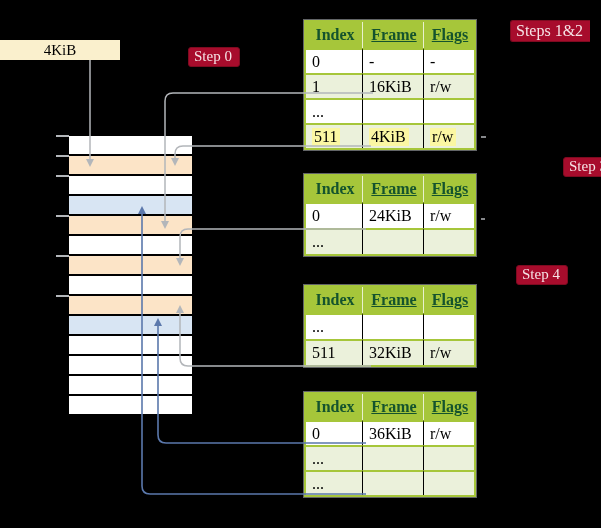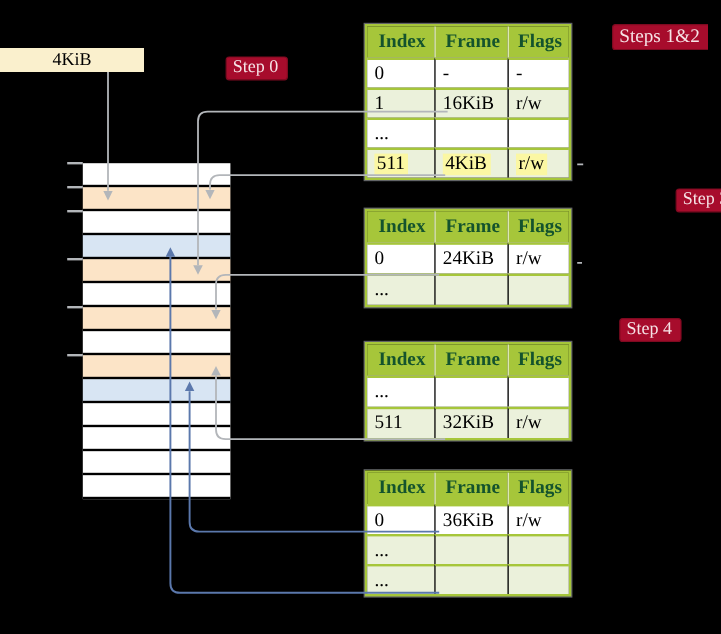--- a/index.html
+++ b/index.html
@@ -22,21 +22,21 @@
   .m-white{background:var(--row-white);}
   .m-peach{background:var(--peach);}
   .m-blue{background:var(--blue-row);}
   .tick{position:absolute;left:56px;width:13px;height:2px;background:var(--gray-line);}
 
   .pt{position:absolute;left:304px;width:170px;table-layout:fixed;border-collapse:separate;
       border-spacing:0;border:2px solid var(--header-green);box-shadow:0 0 0 1px rgba(195,200,205,.5);}
   .pt-0{top:20px;}.pt-1{top:174px;}.pt-2{top:285px;}.pt-3{top:392px;}
   .pt th{background:var(--header-green);color:#14532d;font-weight:bold;font-size:16px;text-align:center;
          padding:2px 4px 3px 6px;height:21px;}
-  .pt th+th{border-left:1px solid rgba(255,255,255,.75);}
+  .pt th+th{border-left:1px solid rgba(255,255,255,.75);text-decoration:underline;}
   .pt td{font-size:16px;color:#000;text-align:left;padding:2px 4px 2px 6px;height:19px;
          border-top:2px solid var(--header-green);overflow:hidden;white-space:nowrap;}
   .pt-1 td,.pt-2 td{height:20px;}
   .pt td+td{border-left:1px solid #000;}
   .shade-white td{background:var(--row-white);}
   .shade-green td{background:var(--row-green);}
   .hl{background:var(--highlight-yellow);padding:0 3px 1px 2px;}
 
   #overlay{position:absolute;left:0;top:0;pointer-events:none;}
 </style>

